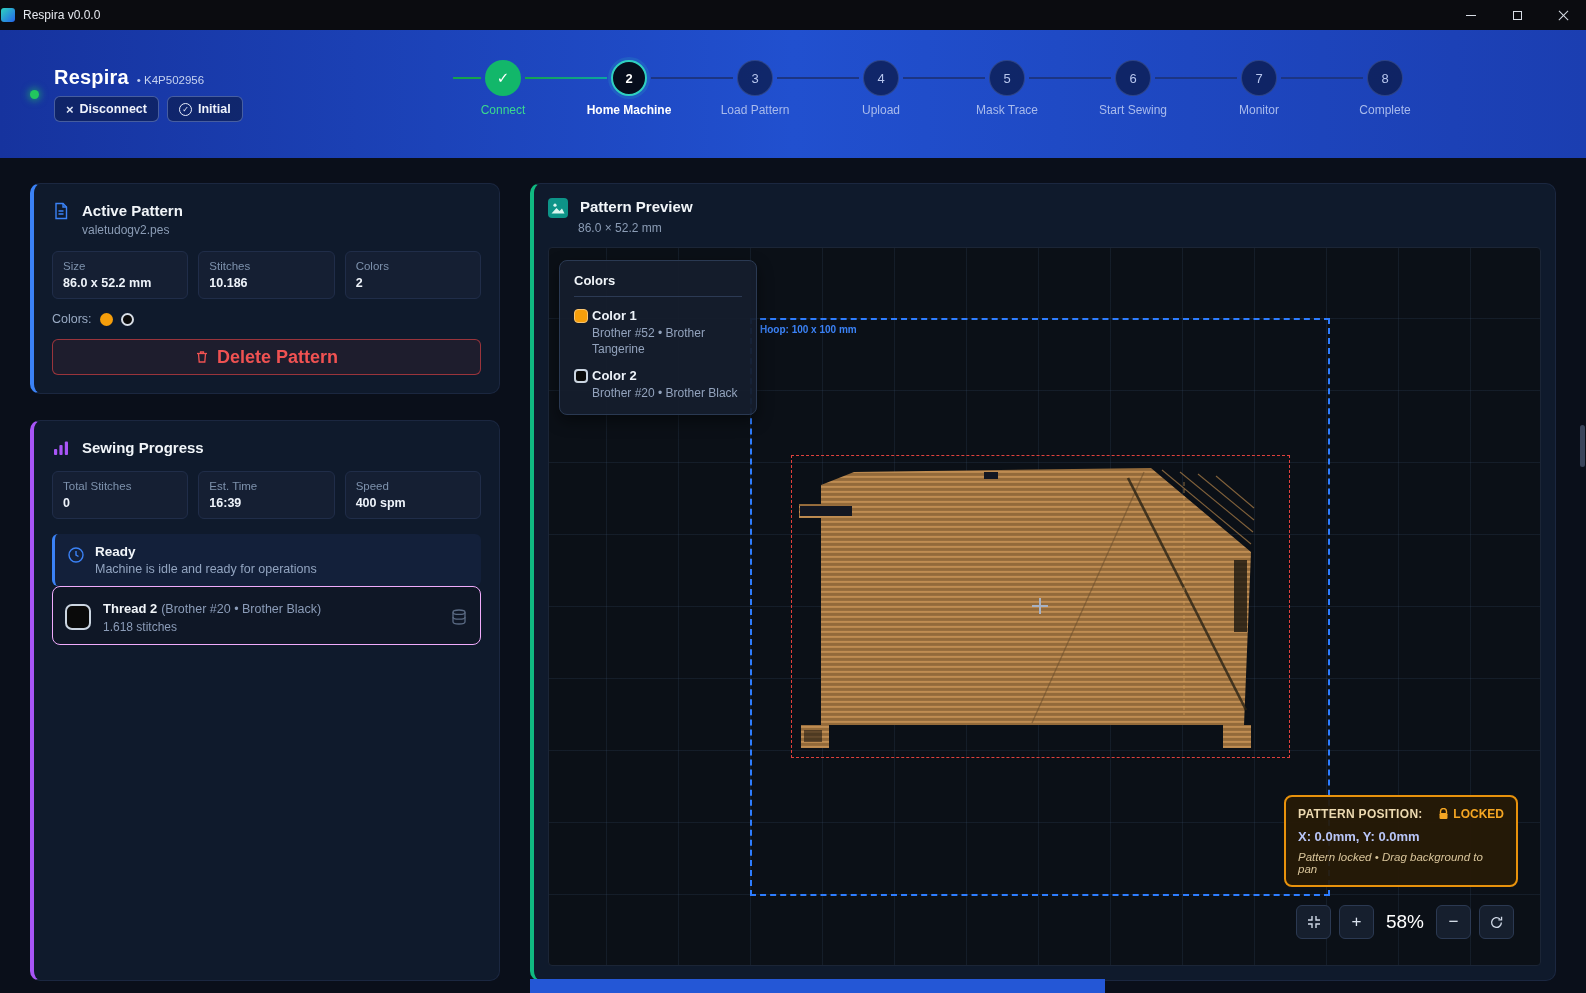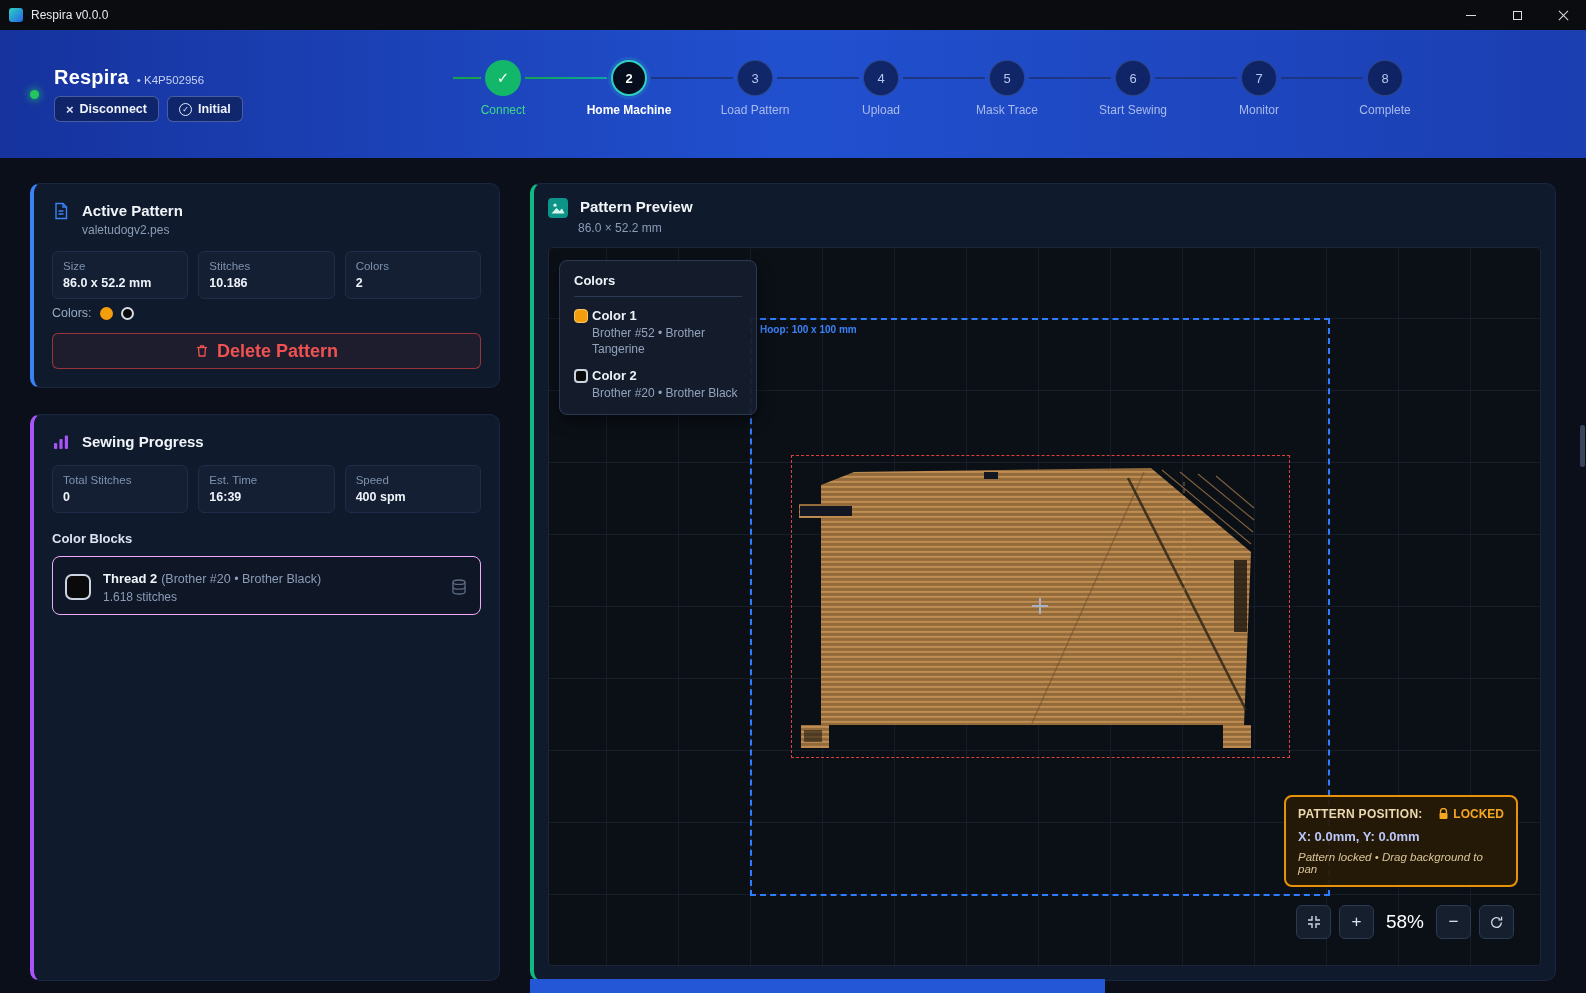--- a/index.html
+++ b/index.html
@@ -1,21 +1,21 @@
 <!DOCTYPE html>
 <html><head>
 <meta charset="utf-8">
 <style>
   * { box-sizing: border-box; margin: 0; padding: 0; }
   html,body { width:1586px; height:993px; background:#06090f; font-family:"Liberation Sans","DejaVu Sans",sans-serif; overflow:hidden; }
   .window { position:relative; width:1586px; height:993px; background:#0a0f1a; overflow:hidden; }
 
   
   .titlebar { height:30px; background:#0b0c10; display:flex; align-items:center; justify-content:space-between; }
-  .tb-left { display:flex; align-items:center; gap:8px; padding-left:9px; }
+  .tb-left { display:flex; align-items:center; gap:8px; padding-left:1px; }
   .app-icon { width:14px; height:14px; border-radius:3px; background:linear-gradient(135deg,#2dd4bf,#2563eb); }
   .tb-title { font-size:12px; color:#e6e9ef; }
   .tb-controls { display:flex; height:30px; }
   .tb-btn { width:46px; height:30px; display:flex; align-items:center; justify-content:center; cursor:pointer; }
   .gl-min { width:10px; height:1px; background:#d8dde5; display:block; }
   .gl-max { width:9px; height:9px; border:1px solid #d8dde5; display:block; }
   .gl-close { position:relative; width:11px; height:11px; display:block; }
   .gl-close::before,.gl-close::after { content:""; position:absolute; left:-1px; top:5px; width:13px; height:1.2px; background:#d8dde5; }
   .gl-close::before { transform:rotate(45deg); } .gl-close::after { transform:rotate(-45deg); }
 
@@ -54,21 +54,21 @@
   .p-teal { border-left:4px solid #10b981; flex:1; display:flex; flex-direction:column; padding:14px; }
   .panel-head { display:flex; align-items:flex-start; gap:12px; }
   .panel-title { font-size:15px; font-weight:700; color:#f1f5f9; }
   .panel-sub { margin:3px 0 0 30px; font-size:12px; color:#8b9cb5; }
 
   .stat-row { display:flex; gap:10px; margin-top:14px; }
   .stat { flex:1; background:#151f33; border:1px solid #202d49; border-radius:6px; padding:8px 10px; }
   .stat-label { font-size:11.5px; color:#7e92ad; }
   .stat-value { font-size:12.5px; font-weight:700; color:#eef3fa; margin-top:4px; white-space:nowrap; }
 
-  .colors-row { display:flex; align-items:center; gap:8px; margin-top:7px; font-size:12.5px; color:#9aabc4; }
+  .colors-row { display:flex; align-items:center; gap:8px; margin-top:13px; font-size:12.5px; color:#9aabc4; }
   .dot { width:13px; height:13px; border-radius:50%; display:inline-block; }
   .dot-orange { background:#f59e0b; }
   .dot-black { background:#0a0a0a; border:2px solid #d7dde6; }
 
   .delete-btn { margin-top:13px; width:100%; height:36px; display:flex; align-items:center; justify-content:center; gap:8px; background:rgba(239,68,68,.07); border:1px solid rgba(239,68,68,.6); border-radius:6px; color:#f05252; font-size:18px; font-weight:600; cursor:pointer; font-family:inherit; }
 
   .ready-box { margin-top:15px; display:flex; gap:10px; background:#13203a; border-left:3px solid #3b82f6; border-radius:6px; padding:10px 12px; }
   .ready-title { font-size:13.5px; font-weight:700; color:#f1f5f9; }
   .ready-desc { font-size:12.5px; color:#92a4c0; margin-top:3px; }
 
@@ -282,22 +282,31 @@
           <div class="stat">
             <div class="stat-label">Est. Time</div>
             <div class="stat-value">16:39</div>
           </div>
           <div class="stat">
             <div class="stat-label">Speed</div>
             <div class="stat-value">400 spm</div>
           </div>
         </div>
 
-
-        <div class="cb-label">Color Blocks</div>
+        <div class="ready-box">
+          <svg width="18" height="18" viewBox="0 0 18 18" fill="none" stroke="#3b82f6" stroke-width="1.4" style="flex:0 0 auto;margin-top:2px">
+              <circle cx="9" cy="9" r="7"></circle>
+              <path d="M9 5v4l2.5 1.5"></path>
+            </svg>
+          <div>
+            <div class="ready-title">Ready</div>
+            <div class="ready-desc">Machine is idle and ready for operations</div>
+          </div>
+        </div>
+
 
 
         <div class="thread idle-thread">
           <div class="thread-row">
             <span class="swatch sw-black"></span>
             <div class="thread-info">
               <div>
                 <span class="thread-name">Thread 2</span><span class="thread-detail">(Brother #20 • Brother Black)</span>
               </div>
               <div class="thread-stitches">1.618 stitches</div>

